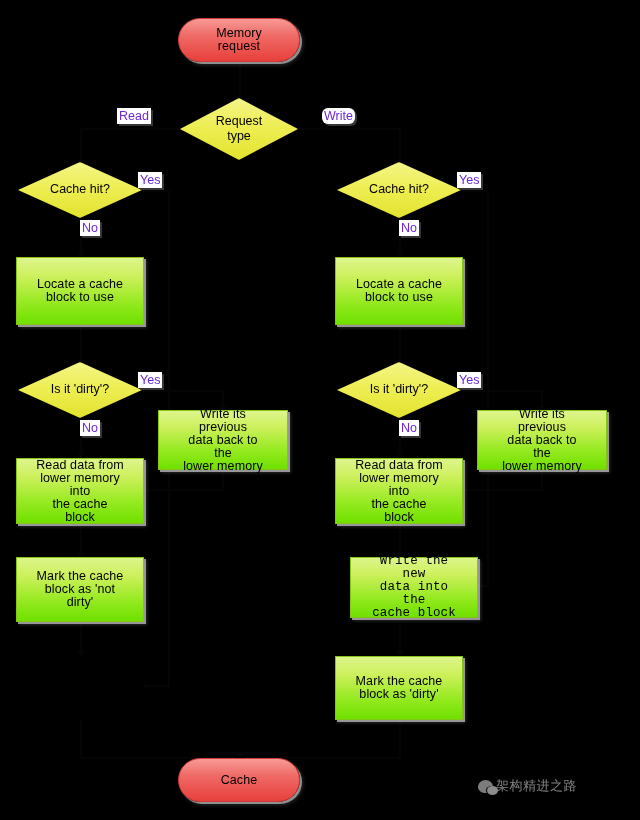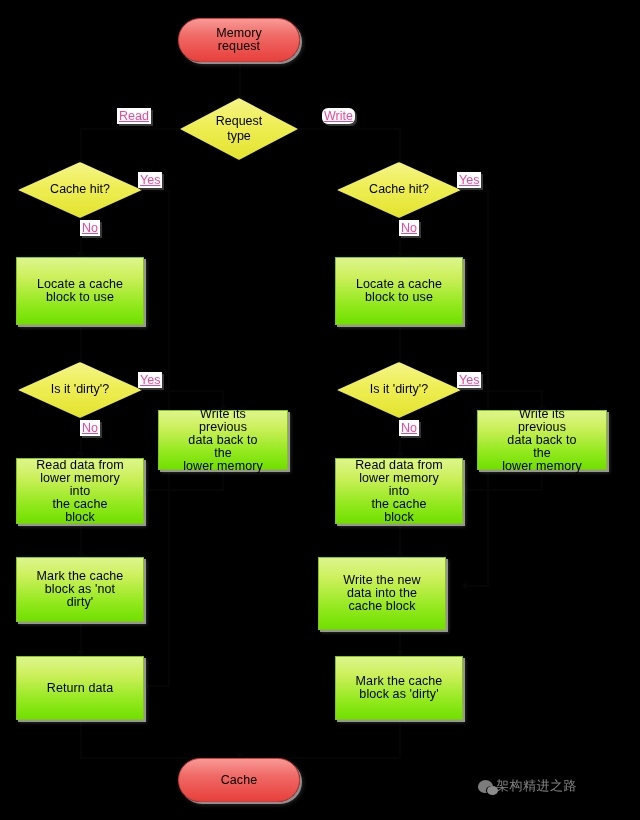--- a/index.html
+++ b/index.html
@@ -62,27 +62,26 @@
     border:1px solid #d03b38;
     border-radius:999px;
     box-shadow:2px 2px 0 0 rgba(170,170,170,.8),
                3px 3px 4px 0 rgba(120,120,120,.35);
   }
 
   
   .edge-label{
     position:absolute;
     background:#ffffff;
-    color:#ec4899;
+    color:#6d28d9;
     font-size:12.5px;
     line-height:16px;
     padding:0 2px;
     box-shadow:2px 2px 0 0 rgba(60,60,60,.9);
     white-space:nowrap;
-    text-decoration:underline;
   }
 
   
   .edge{position:absolute;background:#050505;}
   .arrow{
     position:absolute;
     width:0;height:0;
     border-left:4px solid transparent;
     border-right:4px solid transparent;
     border-top:6px solid #050505;
@@ -224,21 +223,20 @@
 data back to the
 lower memory</div>
 
   <div class="node process" style="left:16px;top:458px;width:128px;height:66px;">Read data from
 lower memory into
 the cache block</div>
 
   <div class="node process" style="left:16px;top:557px;width:128px;height:65px;">Mark the cache
 block as 'not dirty'</div>
 
-  <div class="node process" style="left:16px;top:656px;width:128px;height:64px;">Return data</div>
 
   <div class="decision-wrap" style="left:337px;top:162px;width:124px;height:56px;">
     <div class="decision-shape"></div>
     <div class="decision-text">Cache hit?</div>
   </div>
   <div class="edge-label" style="left:457px;top:172px;">Yes</div>
   <div class="edge-label" style="left:399px;top:220px;">No</div>
 
   <div class="node process" style="left:335px;top:257px;width:128px;height:68px;">Locate a cache
 block to use</div>
@@ -251,21 +249,21 @@
   <div class="edge-label" style="left:399px;top:420px;">No</div>
 
   <div class="node process" style="left:477px;top:410px;width:130px;height:60px;">Write its previous
 data back to the
 lower memory</div>
 
   <div class="node process" style="left:335px;top:458px;width:128px;height:66px;">Read data from
 lower memory into
 the cache block</div>
 
-  <div class="node process" style="left:318px;top:557px;width:128px;height:73px;">Write the new
+  <div class="node process" style="left:350px;top:557px;width:128px;height:61px;font-family:Liberation Mono, monospace;">Write the new
 data into the
 cache block</div>
 
   <div class="node process" style="left:335px;top:656px;width:128px;height:64px;">Mark the cache
 block as 'dirty'</div>
 
   <div class="node terminator" style="left:178px;top:758px;width:122px;height:44px;">Cache</div>
 
   <div id="watermark" style="left:478px;top:777px;">
     <span class="wm-logo"></span>

